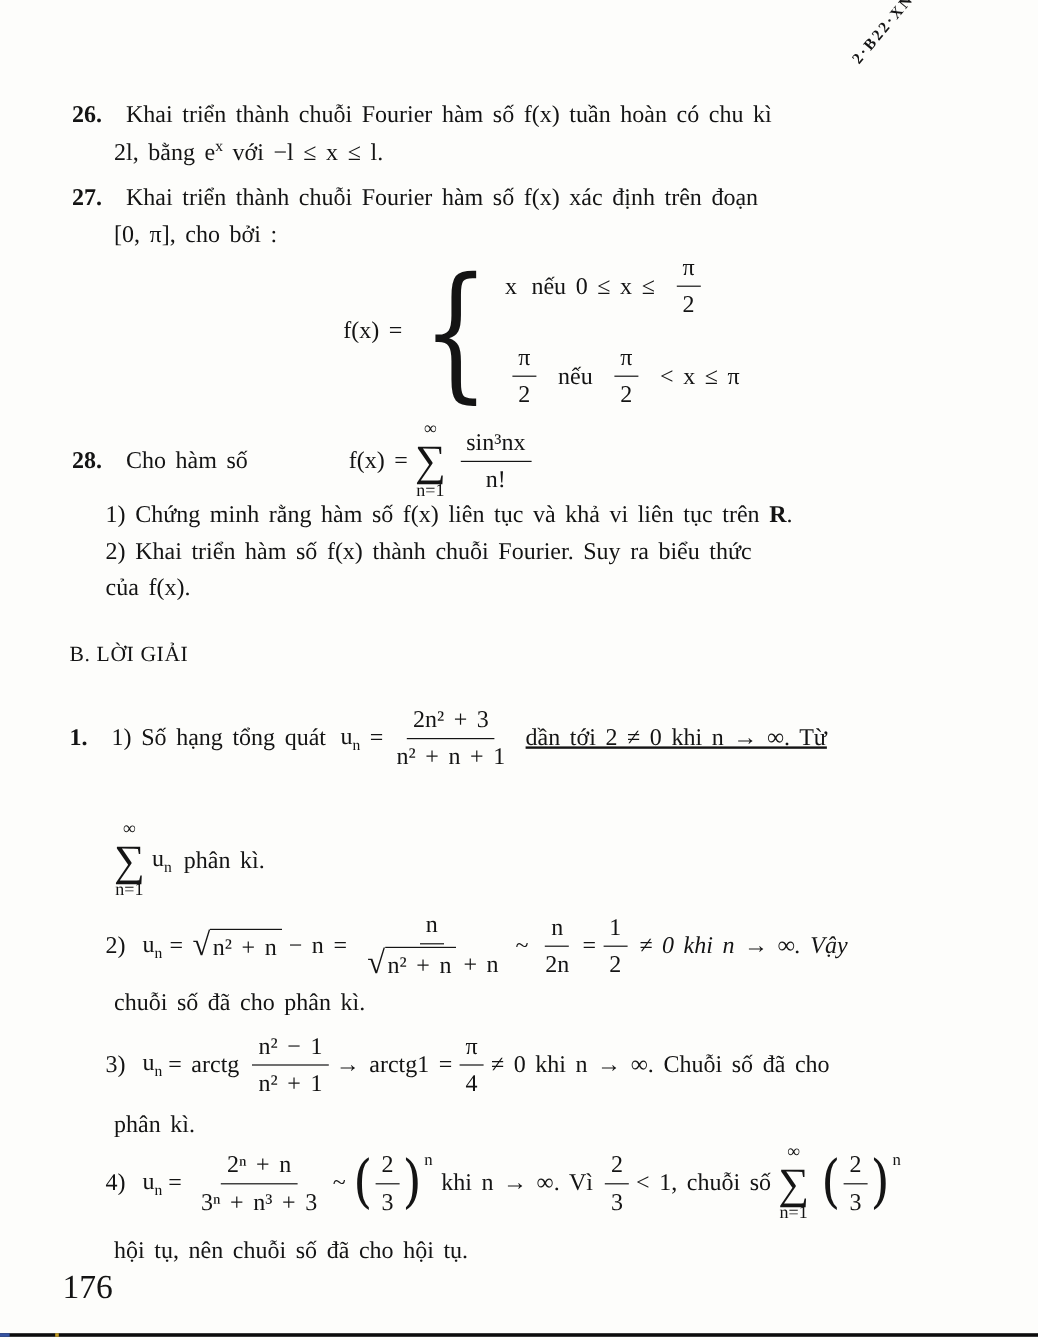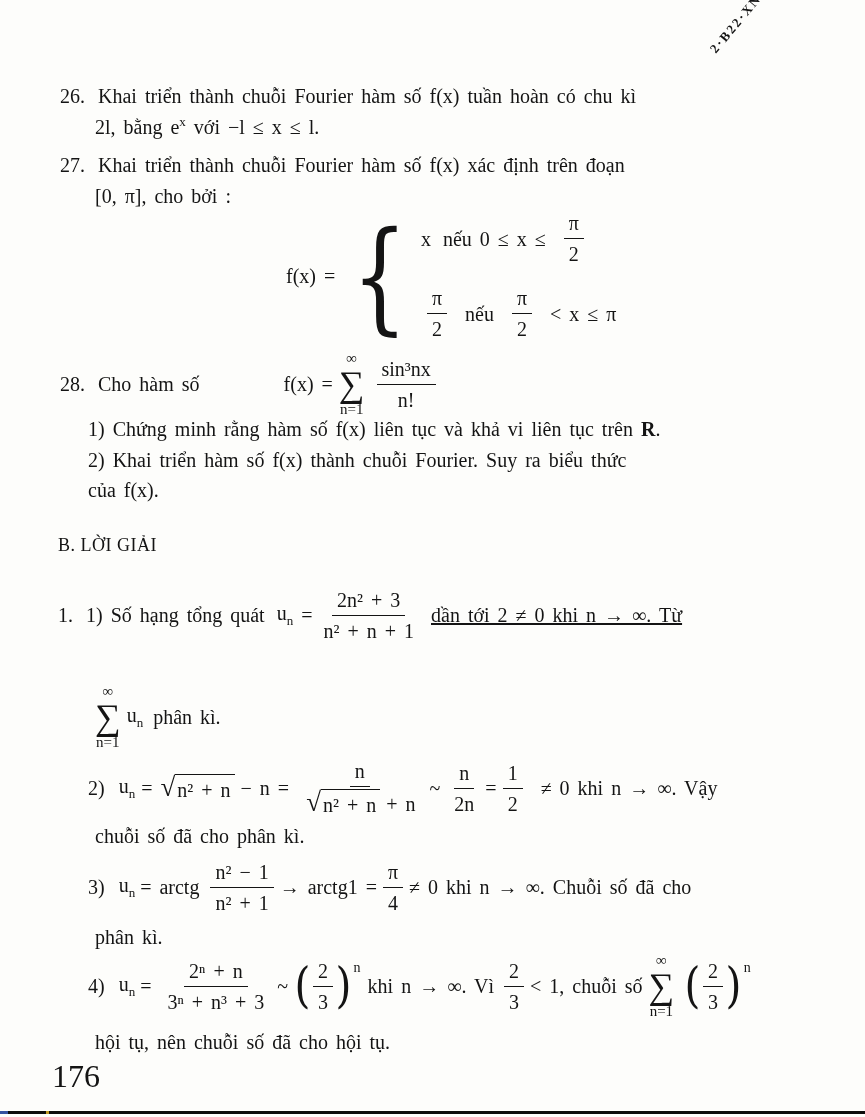--- a/index.html
+++ b/index.html
@@ -5,21 +5,21 @@
   * { margin:0; padding:0; box-sizing:border-box; }
   html,body { background:#ffffff; }
   #page {
     position:relative; width:865px; height:1117px;
     background:#fdfdfb; color:#141414; overflow:hidden;
     font-family:"Liberation Serif","DejaVu Serif",serif;
   }
   .line { position:absolute; font-size:20px; line-height:1.3; white-space:nowrap; word-spacing:3px; }
   .row  { display:flex; align-items:center; }
   .bold { font-weight:bold; }
-  .pnum { font-weight:normal; margin-right:13px; }
+  .pnum { font-weight:bold; margin-right:20px; }
   sup.sp, .sp { font-size:13px; }
   sub.sb, .sb { font-size:13px; }
 
   .frac { display:inline-flex; flex-direction:column; align-items:center; margin:0 6px; vertical-align:middle; }
   .frac .fnum { display:block; padding:0 5px 2px; border-bottom:1.6px solid #141414; text-align:center; }
   .frac .fden { display:inline-flex; align-items:center; padding:2px 5px 0; text-align:center; }
 
   .bigop { display:inline-flex; flex-direction:column; align-items:center; line-height:1; margin:0 6px; }
   .bigop .lim { font-size:15px; line-height:1.1; }
   .bigop .op  { font-size:36px; line-height:0.95; }
@@ -30,21 +30,21 @@
 
   .brace { font-size:122px; line-height:1; font-family:"DejaVu Serif",serif; transform:scaleX(0.72); margin:0 2px 0 6px; }
   .cases { display:flex; flex-direction:column; gap:18px; }
   .caserow { display:flex; align-items:center; gap:12px; }
 
   .pgroup { display:inline-flex; align-items:center; margin:0 3px; }
   .bigp { font-size:48px; line-height:0.9; font-family:"DejaVu Serif",serif; transform:scaleX(0.85); }
   .pexp { font-size:14px; align-self:flex-start; margin-top:1px; margin-left:1px; }
 
   .heading { position:absolute; font-size:18px; font-weight:normal; letter-spacing:0.5px; }
-  .pageno  { position:absolute; font-size:32px; }
+  .pageno  { position:absolute; font-size:28px; }
   .stamp {
     position:absolute; left:700px; top:16px;
     transform:rotate(-50deg); transform-origin:center;
     font-weight:bold; font-size:13px; letter-spacing:2px;
   }
   .edge-bar { position:absolute; left:0; bottom:3px; width:865px; height:3px; background:#0c0c0c; }
   .edge-bar .fleck-blue   { position:absolute; left:0;  top:0; width:8px; height:3px; background:#3552a0; }
   .edge-bar .fleck-yellow { position:absolute; left:46px; top:0; width:3px; height:3px; background:#c09a25; }
 </style>
 </head>
@@ -166,21 +166,21 @@
     <span style="margin:0 3px;">~</span>
     <span class="frac">
         <span class="fnum">n</span>
         <span class="fden">2n</span>
       </span>
     <span>=</span>
     <span class="frac">
         <span class="fnum">1</span>
         <span class="fden">2</span>
       </span>
-    <span style="margin-left:12px;">≠ 0  khi  n → ∞.  Vậy</span>
+    <span style="margin-left:4px;font-style:italic;">≠ 0  khi  n → ∞.  Vậy</span>
   </div>
   <div class="line" style="left:95px; top:823px;">
     <span>chuỗi số đã cho phân kì.</span>
   </div>
 
   <div class="line row" style="left:88px; top:854px; height:66px;">
     <span style="margin-right:14px;">3)</span>
     <span><span>u</span><sub class="sb">n</sub></span>
     <span style="margin:0 5px;">= arctg</span>
     <span class="frac">

